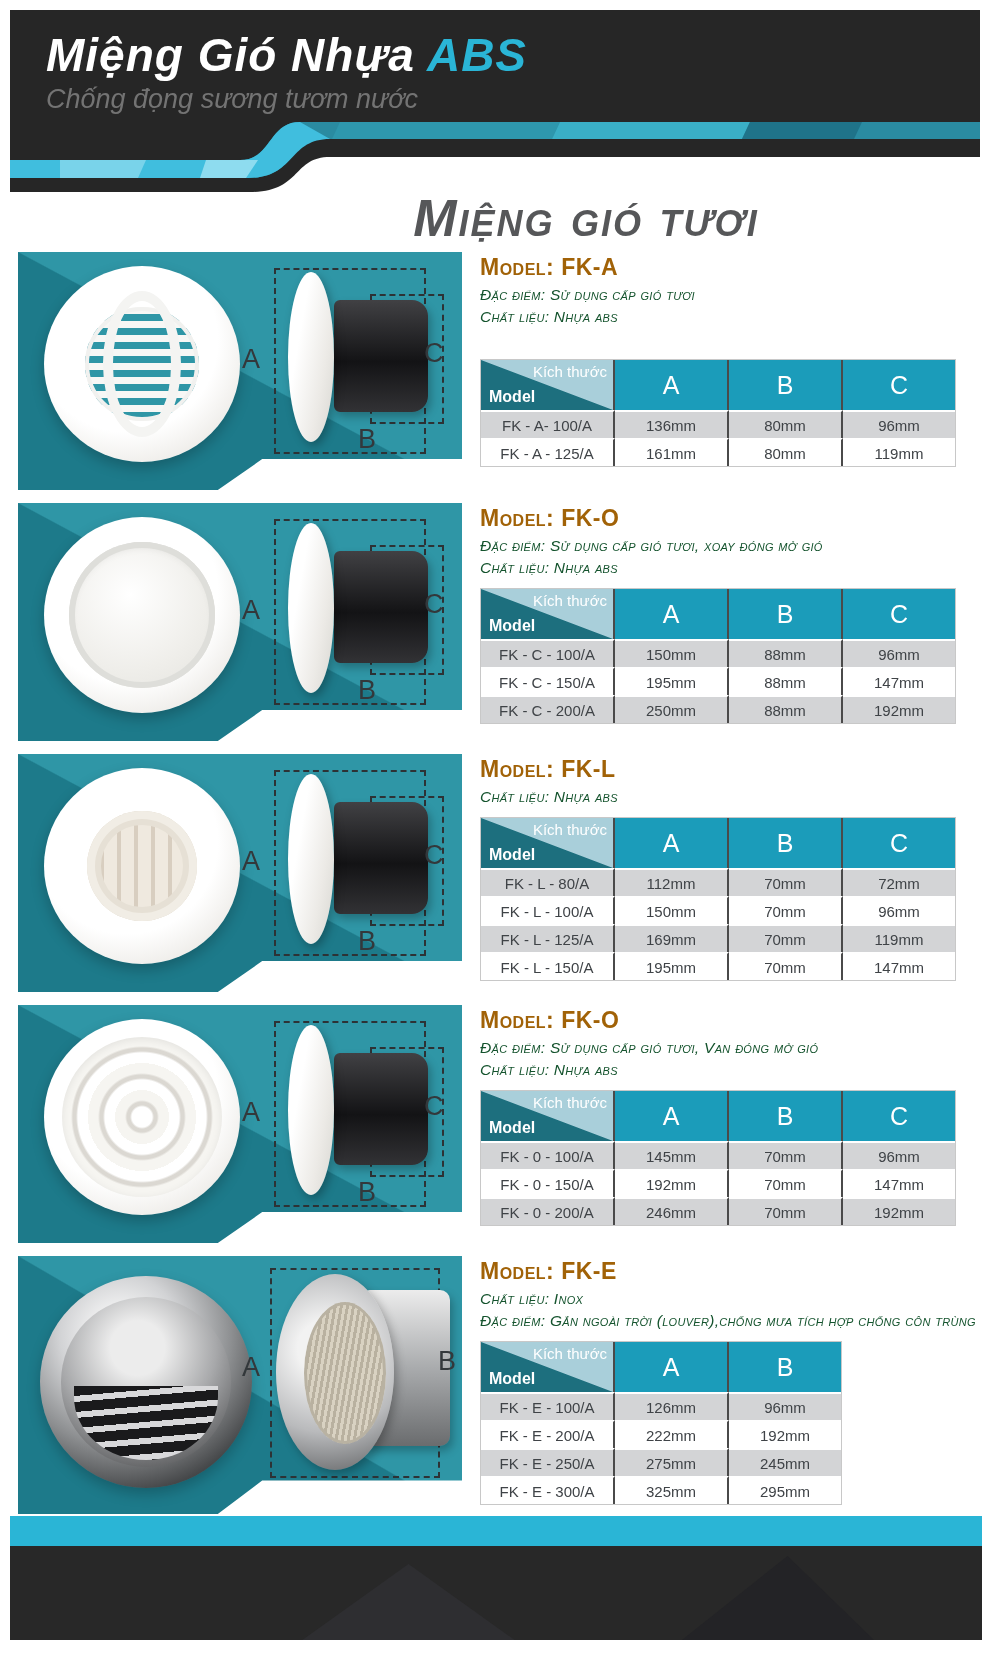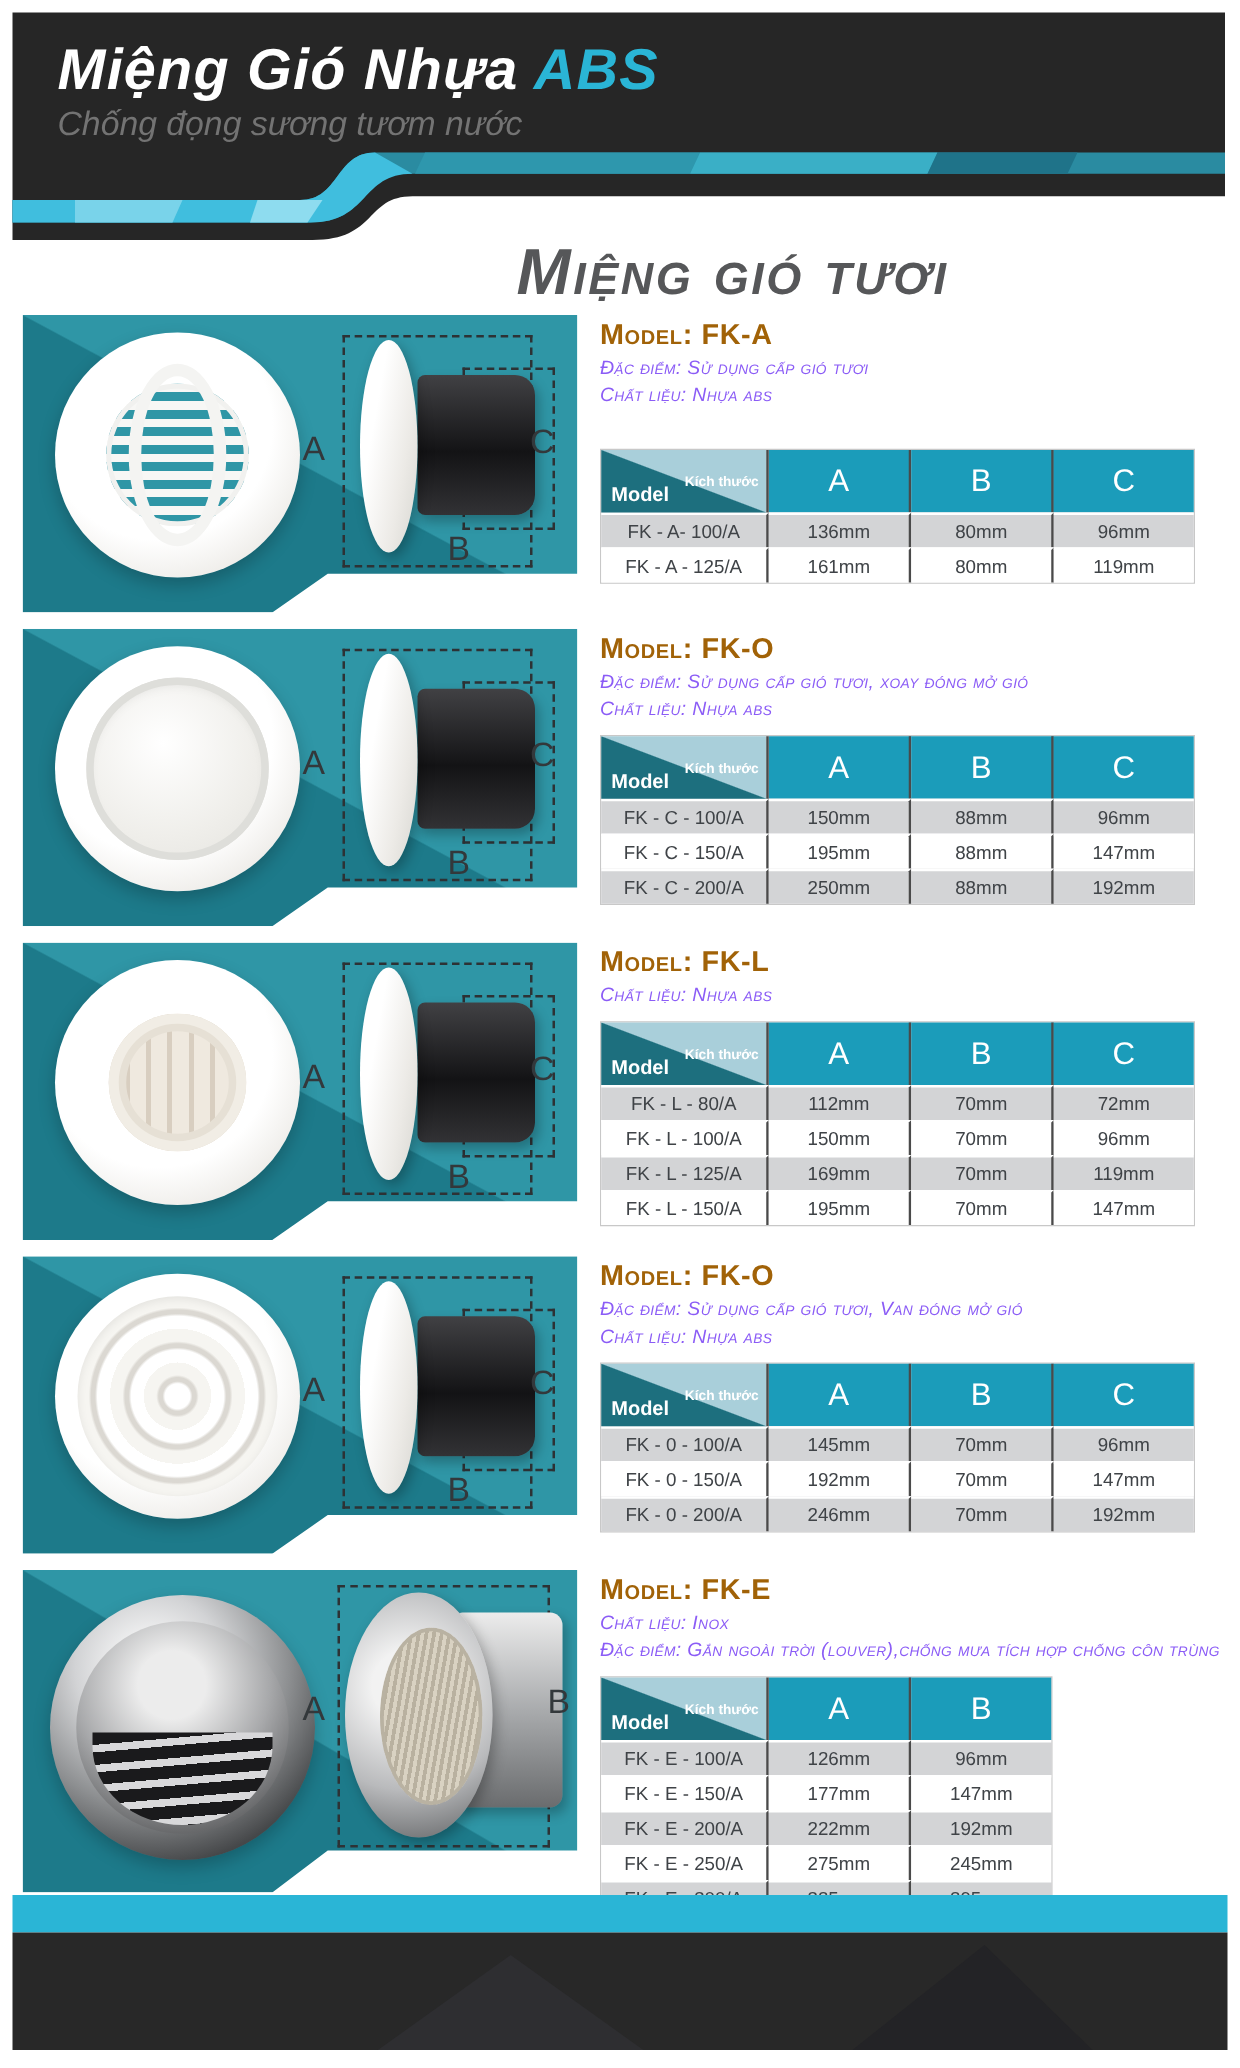--- a/index.html
+++ b/index.html
@@ -82,29 +82,29 @@
   .pos-bottom{left:88px;top:164px;}
   .pos-right{left:154px;top:78px;}
   .cols2 .pos-left{top:88px;}
   .cols2 .pos-right{left:168px;top:82px;}
 
   
   .info{flex:1;padding-top:2px;}
   h3.model{margin:0 0 3px 0;font-size:23px;font-weight:bold;color:#a16207;
            font-variant:small-caps;letter-spacing:.5px;}
   .feat{margin:1px 0 0 0;font-size:15.5px;font-style:italic;font-variant:small-caps;
-        color:#8b5cf6;letter-spacing:.3px;line-height:21px;}
+        color:#14532d;letter-spacing:.3px;line-height:21px;}
 
   
   .dim-table{border-collapse:separate;border-spacing:0;margin-top:10px;border:1px solid #c8c8c8;}
   .product:nth-child(1) .dim-table{margin-top:32px;}
   .dim-table th:not(:last-child),.dim-table td:not(:last-child){border-right:2px solid #4a4a4a;}
   .corner{position:relative;width:132px;min-width:132px;height:48px;padding:0;
           background:linear-gradient(to bottom left,var(--corner-light) 49.5%,var(--corner-dark) 50.5%);}
-  .corner .k{position:absolute;top:20px;right:6px;font-size:11px;font-weight:bold;color:#fff;}
+  .corner .k{position:absolute;top:3px;right:6px;font-size:15px;font-weight:normal;color:#fff;}
   .corner .m{position:absolute;bottom:4px;left:8px;font-size:16px;color:#fff;}
   .colhead{width:110px;min-width:110px;background:var(--table-header);color:#fff;
            font-size:25px;font-weight:400;height:48px;}
   .dim-table tbody td{height:26px;font-size:15px;color:#3f4347;text-align:center;
            background:#fff;border-top:2px solid #fff;padding:0 4px;}
   .dim-table tbody tr:nth-child(odd) td{background:var(--row-alt);}
 
   
   .footer{position:absolute;left:10px;right:10px;bottom:14px;}
   .footer .bar{height:30px;background:var(--accent);}
@@ -414,25 +414,20 @@
                 <th class="colhead">B</th>
               </tr>
         </thead>
         <tbody>
               <tr>
                 <td>FK - E - 100/A</td>
                 <td>126mm</td>
                 <td>96mm</td>
               </tr>
               <tr>
-                <td>FK - E - 150/A</td>
-                <td>177mm</td>
-                <td>147mm</td>
-              </tr>
-              <tr>
                 <td>FK - E - 200/A</td>
                 <td>222mm</td>
                 <td>192mm</td>
               </tr>
               <tr>
                 <td>FK - E - 250/A</td>
                 <td>275mm</td>
                 <td>245mm</td>
               </tr>
               <tr>

